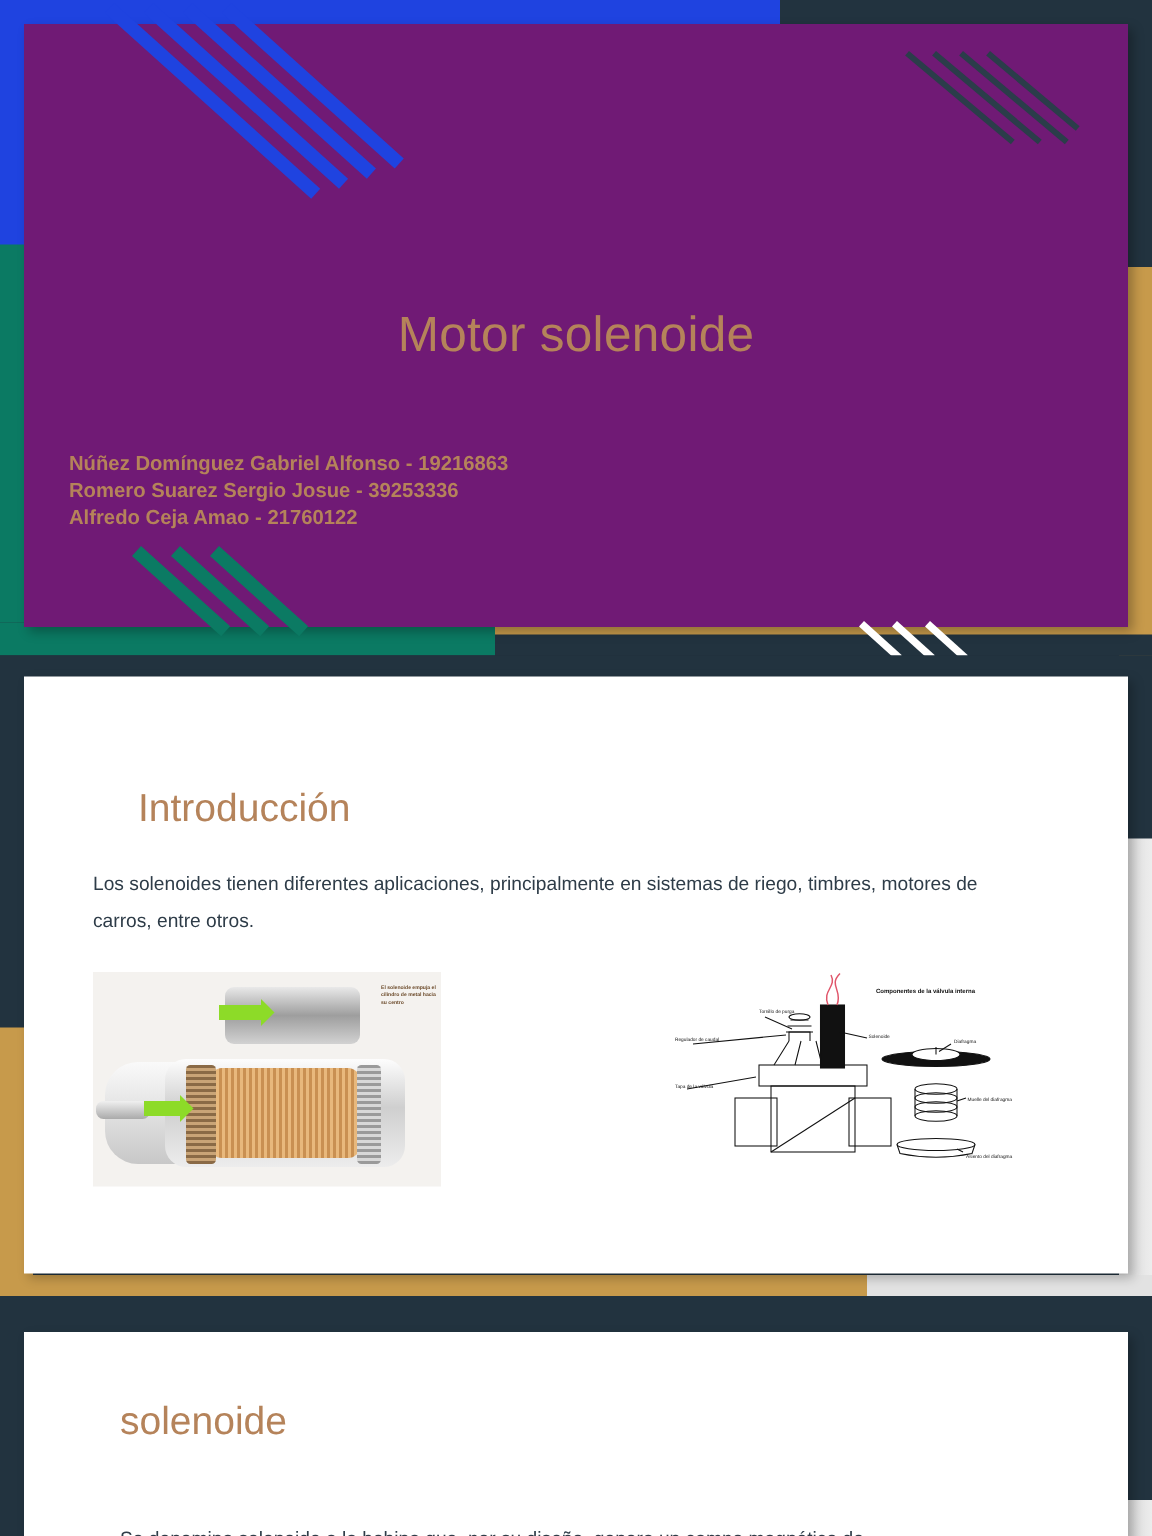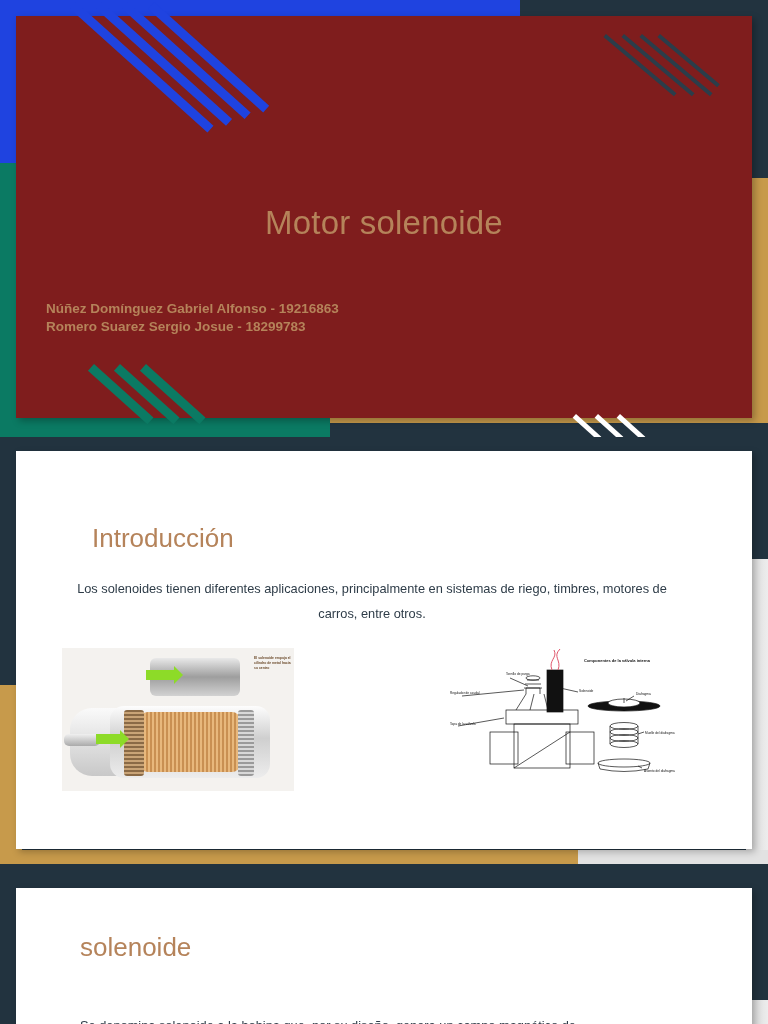--- a/index.html
+++ b/index.html
@@ -26,21 +26,21 @@
   .s1-top-navy   { position:absolute; left:0; top:0; width:768px; height:20px; background:#22333f; }
   .s1-top-blue   { position:absolute; left:0; top:0; width:520px; height:20px; background:#1f43e0; }
   
   .s1-bot-navy   { position:absolute; left:0; bottom:0; width:768px; height:22px; background:#22333f; }
   .s1-bot-teal   { position:absolute; left:0; bottom:0; width:330px; height:22px; background:#0b7a63; }
   .s1-bot-gold   { position:absolute; left:320px; bottom:14px; width:448px; height:14px; background:#c79a4b; }
 
   
   .s1-card {
     position:absolute; left:16px; top:16px; width:736px; height:402px;
-    background:#7f1d1d;
+    background:#701a75;
     box-shadow:3px 3px 7px rgba(0,0,0,.28);
   }
 
   
   .stripes { position:absolute; pointer-events:none; }
   .stripe { position:absolute; transform-origin:0 0; }
 
   .s1-blue-stripes { left:60px; top:-14px; width:260px; height:110px; }
   .s1-blue-stripes .stripe { background:#1f43e0; height:9px; transform:rotate(42deg); }
 
@@ -82,21 +82,21 @@
   .s2-card {
     position:absolute; left:16px; top:14px; width:736px; height:398px;
     background:#ffffff; box-shadow:3px 3px 7px rgba(0,0,0,.25);
   }
   .s2-heading {
     position:absolute; left:76px; top:72px;
     font-size:26px; font-weight:400; color:#b5835a;
   }
   .s2-body {
     position:absolute; left:46px; top:125px; width:620px;
-    font-size:12.8px; color:#2e3c48; line-height:25px; font-weight:500;text-align:center;
+    font-size:12.8px; color:#2e3c48; line-height:25px; font-weight:500;
   }
 
   
   .motor-img {
     position:absolute; left:46px; top:197px; width:232px; height:143px;
     background:#f4f2ef; overflow:hidden;
   }
   .m-body {
     position:absolute; left:48px; top:58px; width:160px; height:72px;
     border-radius:14px;
@@ -206,21 +206,22 @@
         <div class="stripe" style="left:0px;  top:0px; width:92px;"></div>
         <div class="stripe" style="left:18px; top:0px; width:92px;"></div>
         <div class="stripe" style="left:36px; top:0px; width:92px;"></div>
         <div class="stripe" style="left:54px; top:0px; width:78px;"></div>
       </div>
 
       <div class="s1-title">Motor solenoide</div>
 
       <div class="s1-authors">
         <div>Núñez Domínguez Gabriel Alfonso - 19216863</div>
-        <div>Romero Suarez Sergio Josue - 18299783</div>
+        <div>Romero Suarez Sergio Josue - 39253336</div>
+        <div>Alfredo Ceja Amao - 21760122</div>
       </div>
 
       <div class="stripes s1-teal-stripes">
         <div class="stripe" style="left:0px;  top:0px; width:80px;"></div>
         <div class="stripe" style="left:26px; top:0px; width:80px;"></div>
         <div class="stripe" style="left:52px; top:0px; width:80px;"></div>
       </div>
 
       <div class="stripes s1-white-stripes">
         <div class="stripe" style="left:0px;  top:0px; width:34px;"></div>

